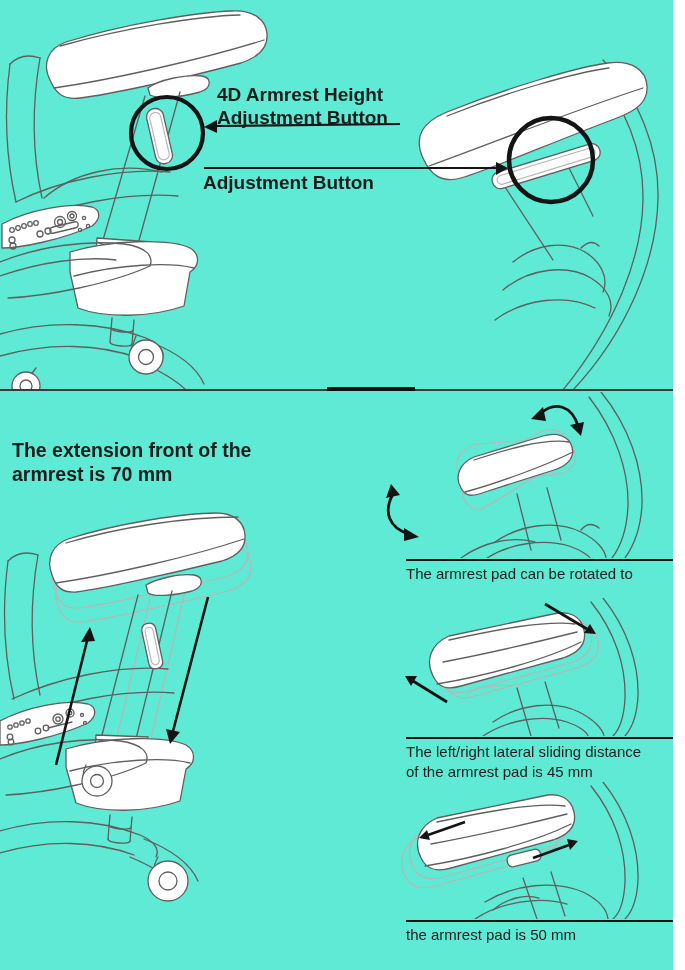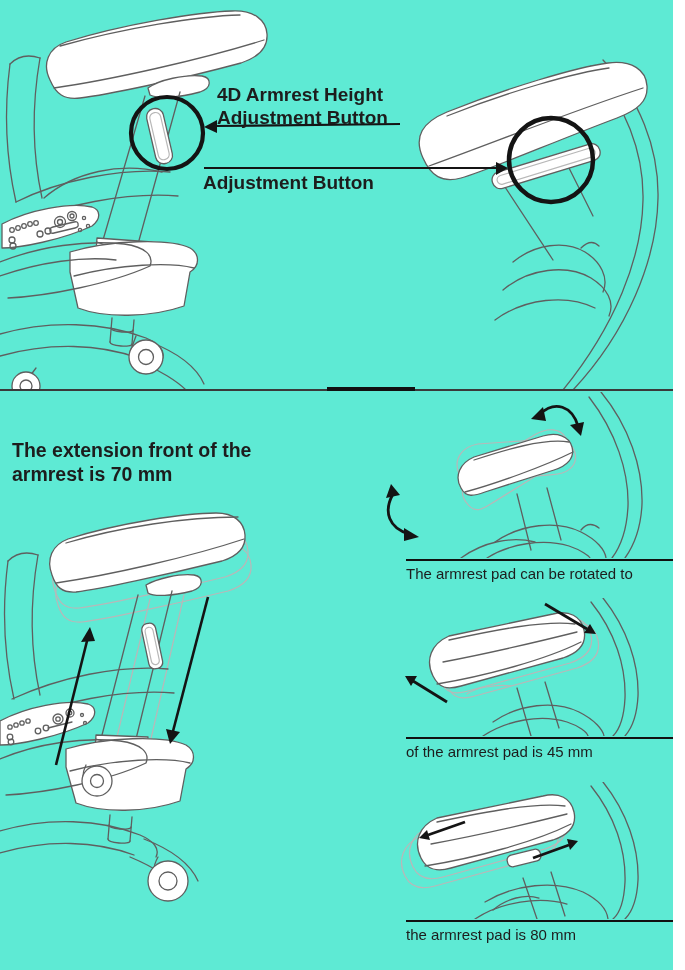--- a/index.html
+++ b/index.html
@@ -264,20 +264,21 @@
       <path class="ink" stroke-width="2.8" d="M170,6 L212,31"></path>
       <polygon class="inkf" points="221,36 209,35 215,26"></polygon>
     </g>
     <g>
       <path class="ink" stroke-width="2.8" d="M72,104 L38,83"></path>
       <polygon class="inkf" points="30,78 36,88 42,78"></polygon>
     </g>
   </svg>
 
   <div class="cap" style="top:737px">
+    <div>The left/right lateral sliding distance</div>
     <div>of the armrest pad is 45 mm</div>
   </div>
 
   <svg class="svgfig" style="left:375px;top:782px" width="310" height="137" viewBox="0 0 310 137">
     <path class="art" d="M228,0 C252,30 264,66 263,98 C262,118 257,130 250,137"></path>
     <path class="art" d="M216,4 C240,34 251,68 250,100 C249,120 244,132 238,137"></path>
     <path class="art" d="M110,120 C140,102 180,98 208,110 C224,118 232,128 233,137"></path>
     <path class="art" d="M100,137 C126,120 164,114 192,122"></path>
     <path class="art" d="M118,128 C132,116 150,112 164,116"></path>
     <g class="ghost">
@@ -296,16 +297,16 @@
       <path class="ink" stroke-width="2.8" d="M90,40 L53,53"></path>
       <polygon class="inkf" points="44,56 52,48 55,58"></polygon>
     </g>
     <g>
       <path class="ink" stroke-width="2.8" d="M158,76 L194,63"></path>
       <polygon class="inkf" points="203,59 195,68 192,57"></polygon>
     </g>
   </svg>
 
   <div class="cap" style="top:920px">
-    <div>the armrest pad is 80 mm</div>
+    <div>the armrest pad is 50 mm</div>
   </div>
 
 </div>
 
 </body></html>

